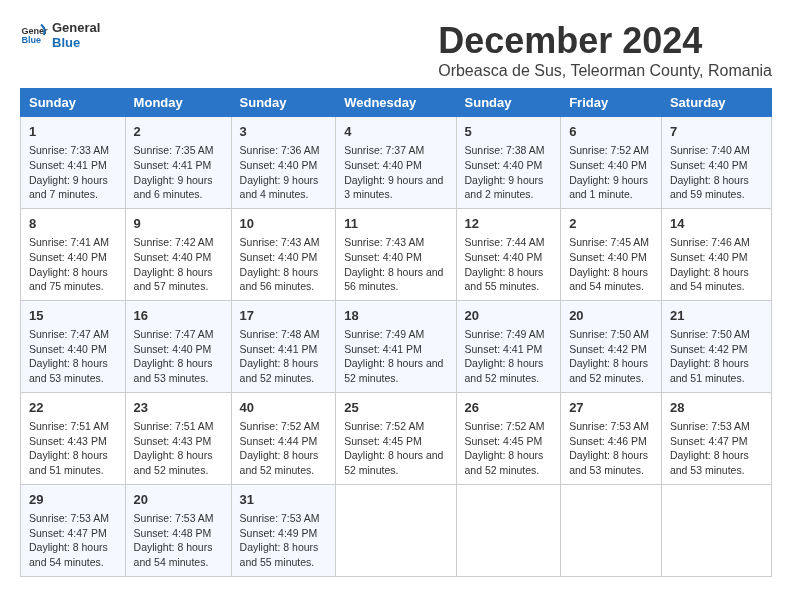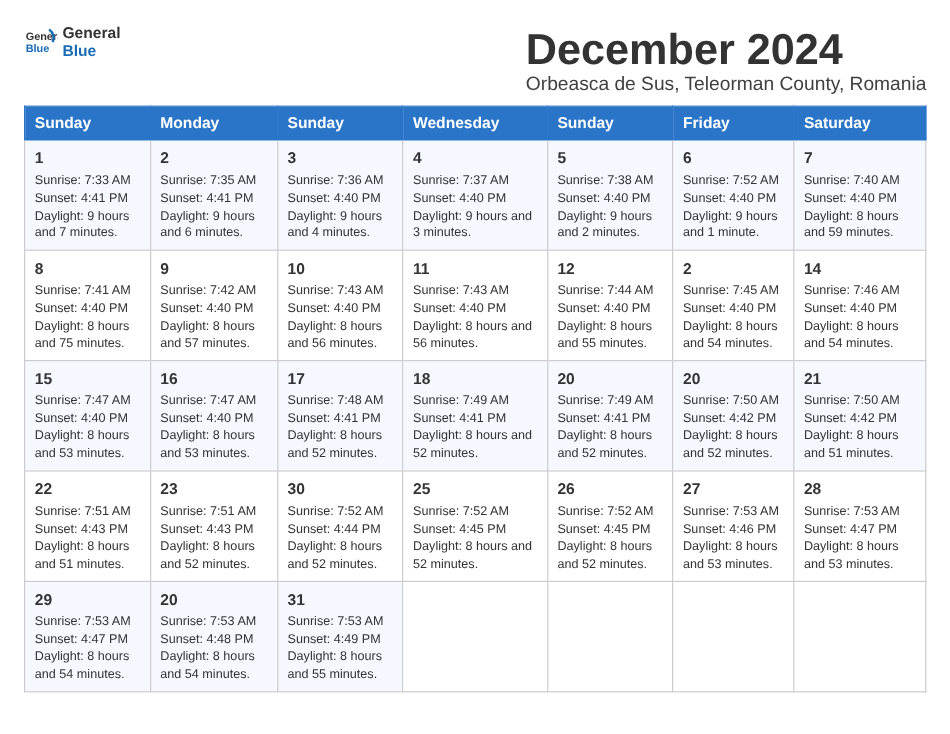--- a/index.html
+++ b/index.html
@@ -250,21 +250,21 @@
           <div>Sunset: 4:43 PM</div>
           <div>Daylight: 8 hours and 51 minutes.</div>
         </td>
         <td>
           <span class="day-num">23</span>
           <div>Sunrise: 7:51 AM</div>
           <div>Sunset: 4:43 PM</div>
           <div>Daylight: 8 hours and 52 minutes.</div>
         </td>
         <td>
-          <span class="day-num">30</span>
+          <span class="day-num">40</span>
           <div>Sunrise: 7:52 AM</div>
           <div>Sunset: 4:44 PM</div>
           <div>Daylight: 8 hours and 52 minutes.</div>
         </td>
         <td>
           <span class="day-num">25</span>
           <div>Sunrise: 7:52 AM</div>
           <div>Sunset: 4:45 PM</div>
           <div>Daylight: 8 hours and 52 minutes.</div>
         </td>

